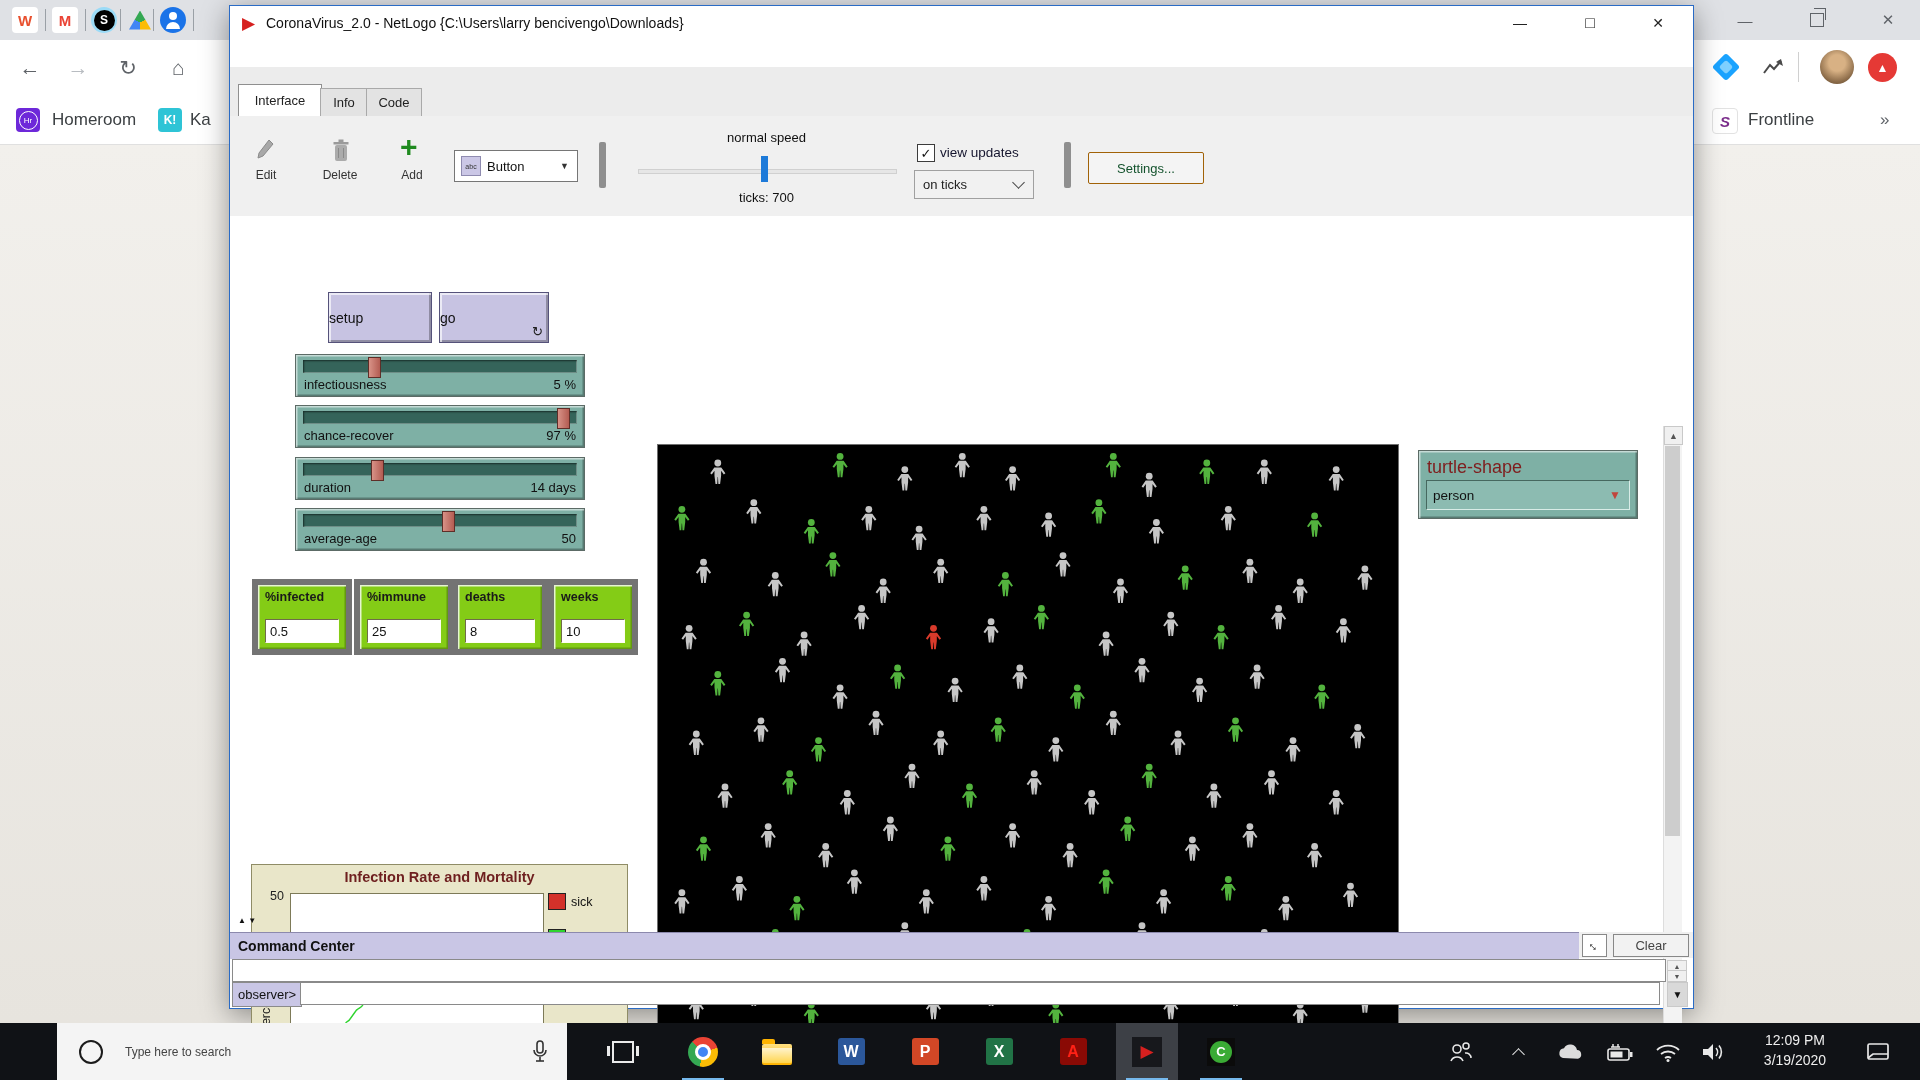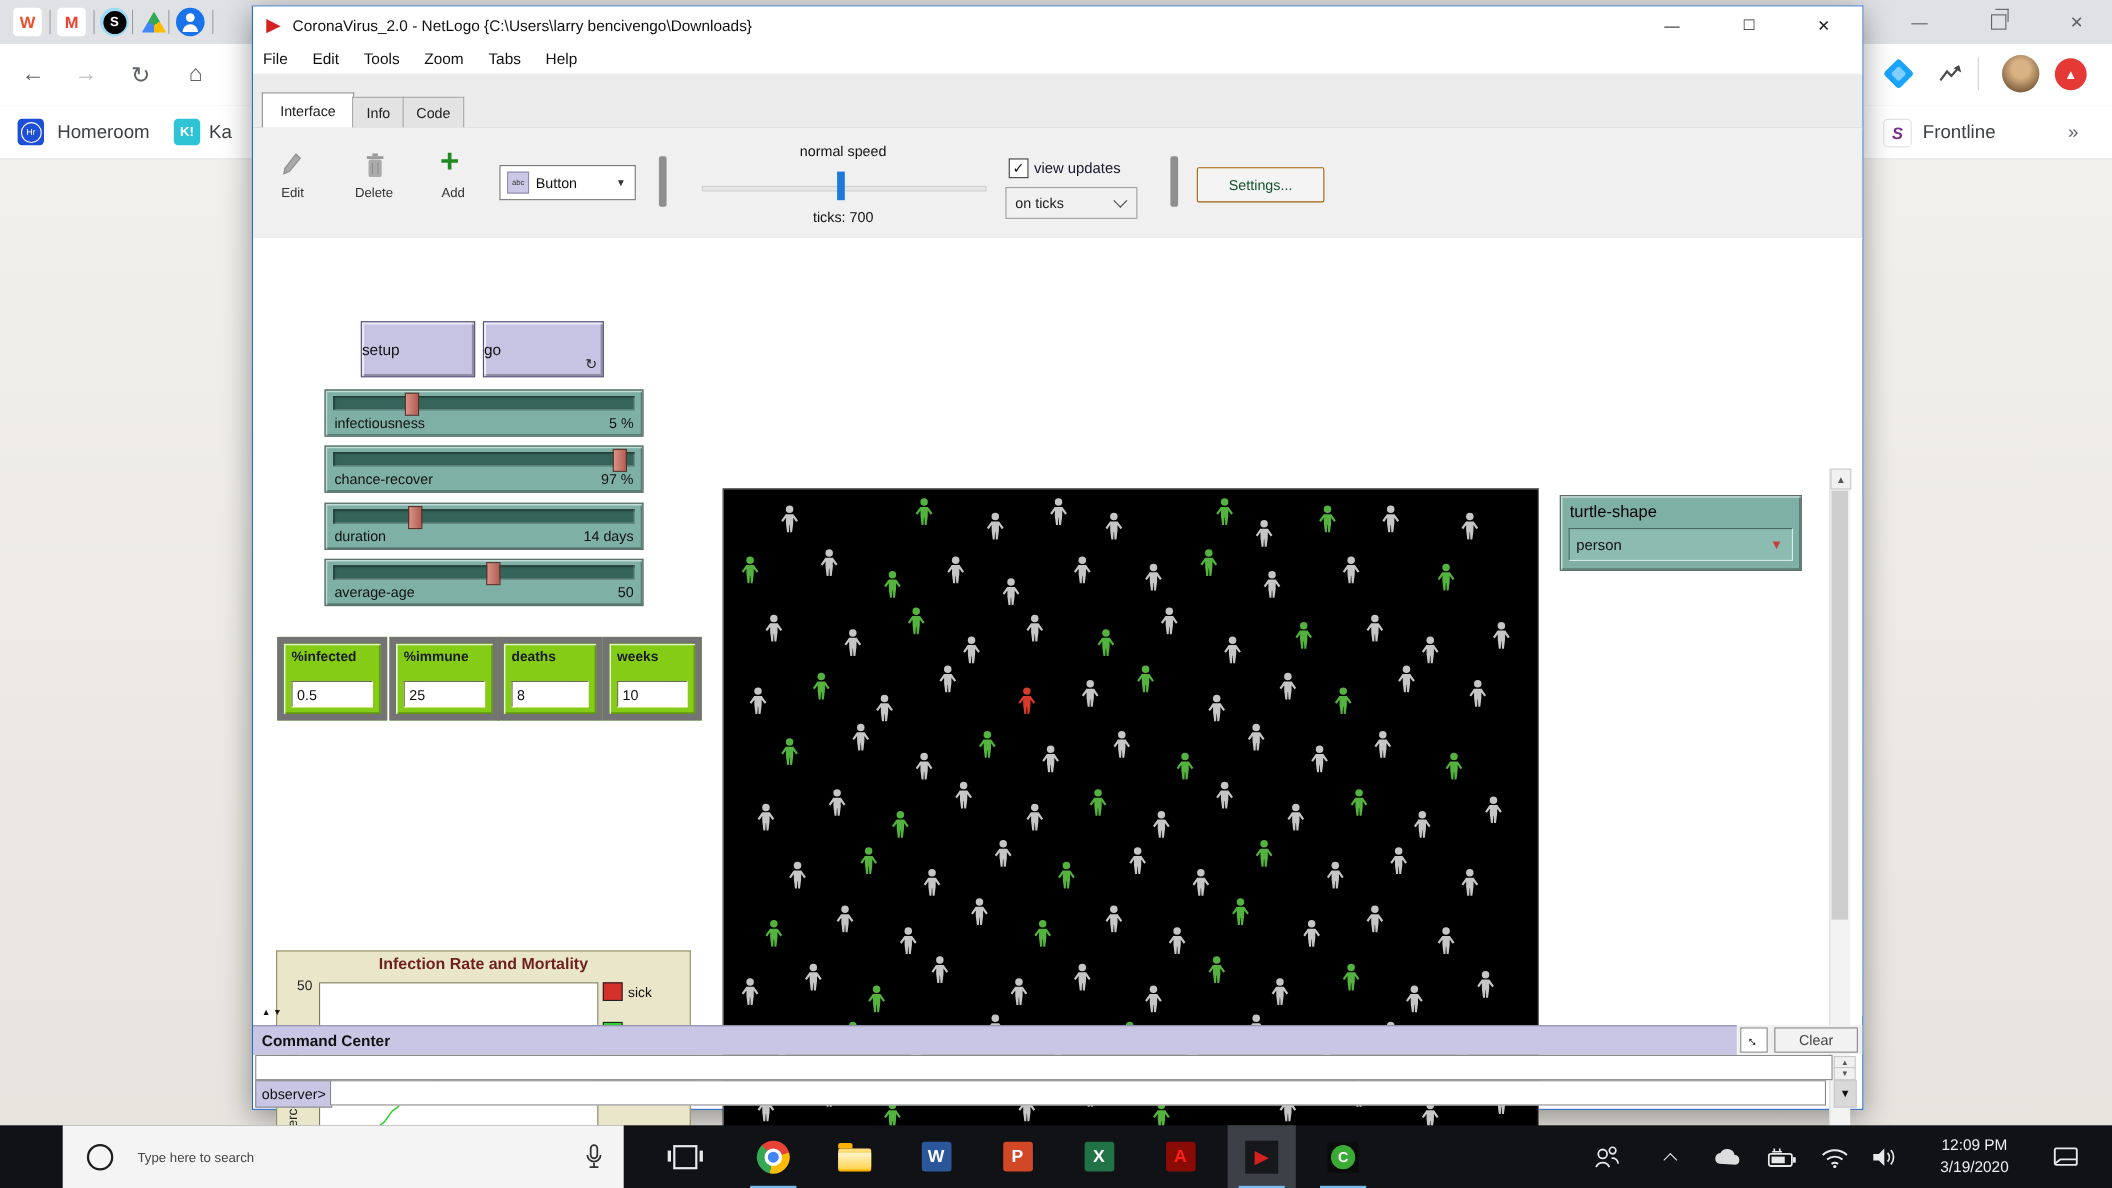--- a/index.html
+++ b/index.html
@@ -156,21 +156,21 @@
     <polygon points="19,1 21,8 14,4" fill="#4a4a4a"></polygon>
   </svg>
   <div class="abs" style="left:1798px;top:12px;width:1px;height:30px;background:#d0d0d0"></div>
   <div class="abs" style="left:1820px;top:10px;width:34px;height:34px;border-radius:50%;background:radial-gradient(circle at 50% 38%,#d8b184 0 30%,#8a6a48 70%,#5d4630)"></div>
   <div class="abs" style="left:1868px;top:13px;width:29px;height:29px;border-radius:50%;background:#e53935;display:flex;align-items:center;justify-content:center">
     <span style="color:#fff;font-size:12px">▲</span>
   </div>
 </div>
 
 <div id="bookmarksbar" class="abs">
-  <div class="bm-badge abs" style="left:16px;background:#1d4ed8">
+  <div class="bm-badge abs" style="left:16px;background:#6d28d9">
     <span style="width:17px;height:17px;border:1.3px solid #fff;border-radius:50%;color:#fff;font-size:8px;display:flex;align-items:center;justify-content:center">Hr</span>
   </div>
   <span class="bm-label abs" style="left:52px">Homeroom</span>
   <div class="bm-badge abs" style="left:158px;background:#2ec4d6">
     <span style="color:#fff;font-weight:bold;font-size:12px">K!</span>
   </div>
   <span class="bm-label abs" style="left:190px">Ka</span>
 
   <div class="bm-badge abs" style="left:1712px;background:#fff;border:1px solid #e2e2e2">
     <span style="color:#7b2d8b;font-weight:bold;font-size:15px;font-style:italic">S</span>
@@ -184,28 +184,20 @@
 <div id="nlwin" class="abs">
 
   <div id="nl-titlebar" class="abs">
     <span class="abs" style="left:12px;top:7px;font-size:17px;color:#d6201f">▶</span>
     <span id="nl-title" class="abs">CoronaVirus_2.0 - NetLogo {C:\Users\larry bencivengo\Downloads}</span>
     <span class="nl-ctl abs" style="left:1267px">—</span>
     <span class="nl-ctl abs" style="left:1337px;font-size:16px">□</span>
     <span class="nl-ctl abs" style="left:1405px">✕</span>
   </div>
 
-  <div id="nl-menubar" class="abs">
-    <span class="menu-item">File</span>
-    <span class="menu-item">Edit</span>
-    <span class="menu-item">Tools</span>
-    <span class="menu-item">Zoom</span>
-    <span class="menu-item">Tabs</span>
-    <span class="menu-item">Help</span>
-  </div>
 
   <div id="nl-tabrow" class="abs">
     <div class="nl-tab active abs" style="left:8px;width:82px">Interface</div>
     <div class="nl-tab abs" style="left:90px;width:46px">Info</div>
     <div class="nl-tab abs" style="left:136px;width:54px">Code</div>
   </div>
 
   <div id="nl-toolbar" class="abs">
     <svg class="abs" style="left:26px;top:22px" width="20" height="26">
       <path d="M13 2 l4 4 -10 12 -5 2 1 -5 z" fill="#a8a8a8" stroke="#8a8a8a"></path>
@@ -466,21 +458,21 @@
           <use href="#person-shape" x="352.3" y="588.3" width="19" height="27" fill="#53b33e"></use>
           <use href="#person-shape" x="409.8" y="608.1" width="19" height="27" fill="#c6c6c6"></use>
           <use href="#person-shape" x="467.4" y="581.7" width="19" height="27" fill="#c6c6c6"></use>
           <use href="#person-shape" x="532.1" y="601.5" width="19" height="27" fill="#53b33e"></use>
           <use href="#person-shape" x="589.6" y="588.3" width="19" height="27" fill="#c6c6c6"></use>
           <use href="#person-shape" x="654.3" y="608.1" width="19" height="27" fill="#c6c6c6"></use>
         </svg>
     </div>
 
     <div id="chooser" class="abs">
-      <span style="position:absolute;left:8px;top:6px;font-size:15px;color:#000000">turtle-shape</span>
+      <span style="position:absolute;left:8px;top:6px;font-size:18px;color:#7f1d1d">turtle-shape</span>
       <div id="chooser-select">
         <span style="margin-left:6px">person</span>
         <span style="margin-left:auto;margin-right:8px;color:#c1443c;font-size:12px">▼</span>
       </div>
     </div>
 
     <div id="if-scroll" class="abs">
       <div class="sb-btn abs" style="left:0;top:0;width:17px;height:17px">▲</div>
       <div id="if-thumb" class="abs"></div>
 

